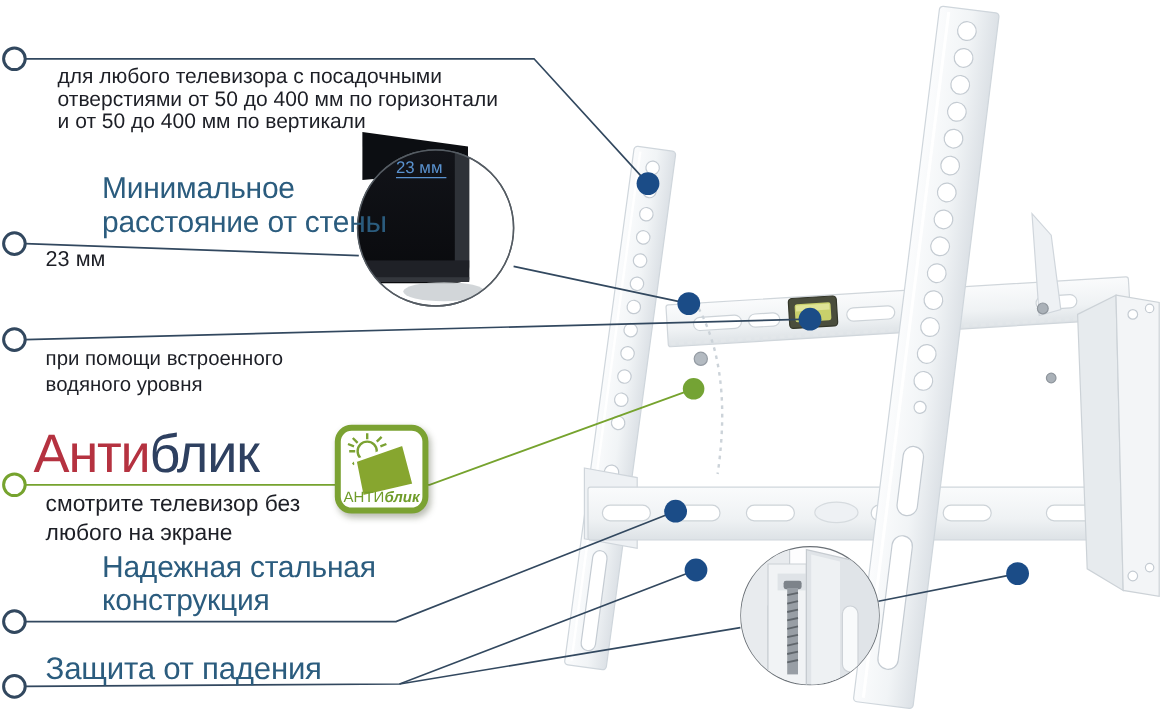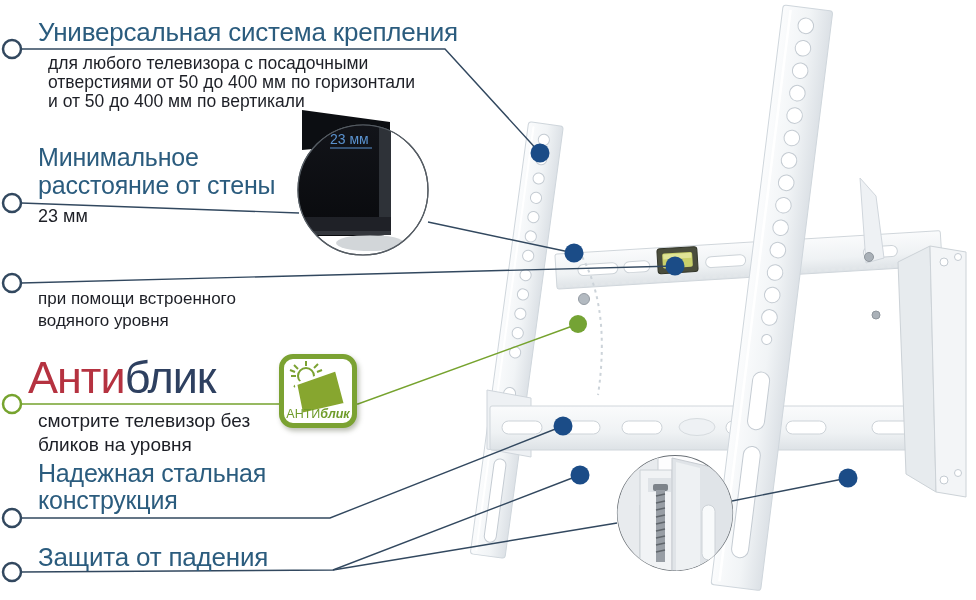--- a/index.html
+++ b/index.html
@@ -3,21 +3,21 @@
 <meta charset="utf-8">
 <style>
   html,body{margin:0;padding:0;background:#ffffff;}
   #stage{position:relative;width:976px;height:600px;background:#ffffff;overflow:hidden;
          font-family:"Liberation Sans",sans-serif;}
   #art{position:absolute;left:0;top:0;}
   .abs{position:absolute;}
   .h{color:#2b5c7e;white-space:pre-line;line-height:1.08;letter-spacing:-0.2px;}
   .b{color:#1d1f26;white-space:pre-line;}
   .h1{font-size:26px;}
-  .h2{font-size:25px;}
+  .h2{font-size:25px;margin-left:47px;}
   .t-uni  {left:38px;top:18px;}
   .b-uni  {left:48px;top:54px;font-size:17.5px;line-height:19px;}
   .t-min  {left:38px;top:143px;line-height:28px;}
   .v-min  {left:38px;top:206px;font-size:18px;}
   .t-easy {left:38px;top:250px;}
   .b-easy {left:38px;top:288px;font-size:17px;line-height:22px;}
   .t-anti {left:28px;top:352px;font-size:45px;letter-spacing:-1px;}
   .t-anti .red{color:#b53240;}
   .t-anti .navy{color:#2e4060;}
   .b-anti {left:38px;top:409px;font-size:19px;line-height:24px;}
@@ -214,37 +214,36 @@
         <line x1="656" y1="524" x2="665" y2="522"></line>
             <line x1="656" y1="531" x2="665" y2="529"></line>
         <line x1="656" y1="538" x2="665" y2="536"></line>
             <line x1="656" y1="545" x2="665" y2="543"></line>
         <line x1="656" y1="552" x2="665" y2="550"></line>
       </g>
     </g>
   </g>
 </svg>
 
-<div class="abs h h1 t-uni">Универсальная система крепления</div>
 <div class="abs b b-uni">для любого телевизора с посадочными
 отверстиями от 50 до 400 мм по горизонтали
 и от 50 до 400 мм по вертикали</div>
 
 <div class="abs h h2 t-min">Минимальное
 расстояние от стены</div>
 <div class="abs b v-min">23 мм</div>
 
 <div class="abs b b-easy">при помощи встроенного
 водяного уровня</div>
 
 <div class="abs t-anti">
   <span class="red">Анти</span><span class="navy">блик</span>
 </div>
 <div class="abs b b-anti">смотрите телевизор без
-бликов на уровня</div>
+любого на экране</div>
 
 <div class="abs badge">
   <svg width="68" height="64" viewBox="0 0 68 64">
     <g stroke="#7ba232" stroke-width="2" fill="none">
       <circle cx="22" cy="17" r="8" fill="#ffffff"></circle>
       <line x1="22" y1="2" x2="22" y2="7"></line>
           <line x1="22" y1="27" x2="22" y2="32"></line>
       <line x1="7" y1="17" x2="12" y2="17"></line>
           <line x1="10" y1="6" x2="14" y2="10"></line>
       <line x1="30" y1="9" x2="34" y2="5"></line>

